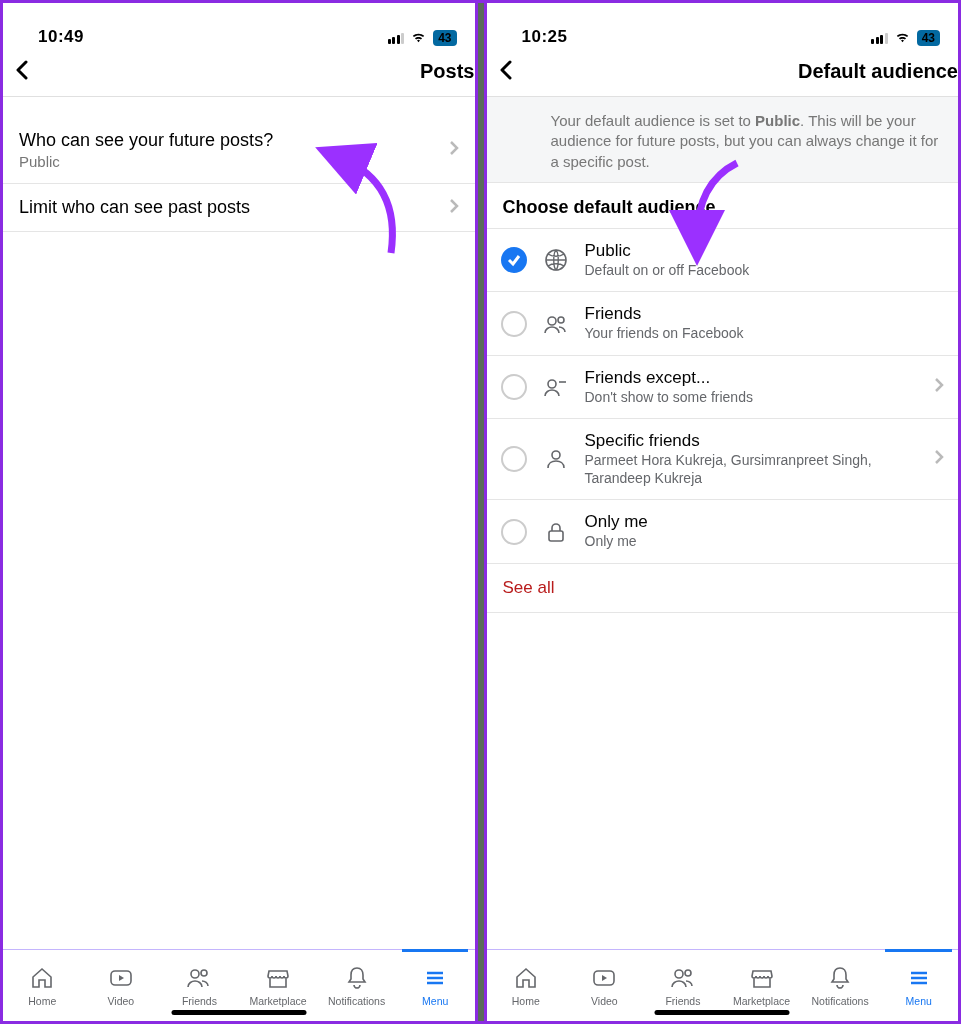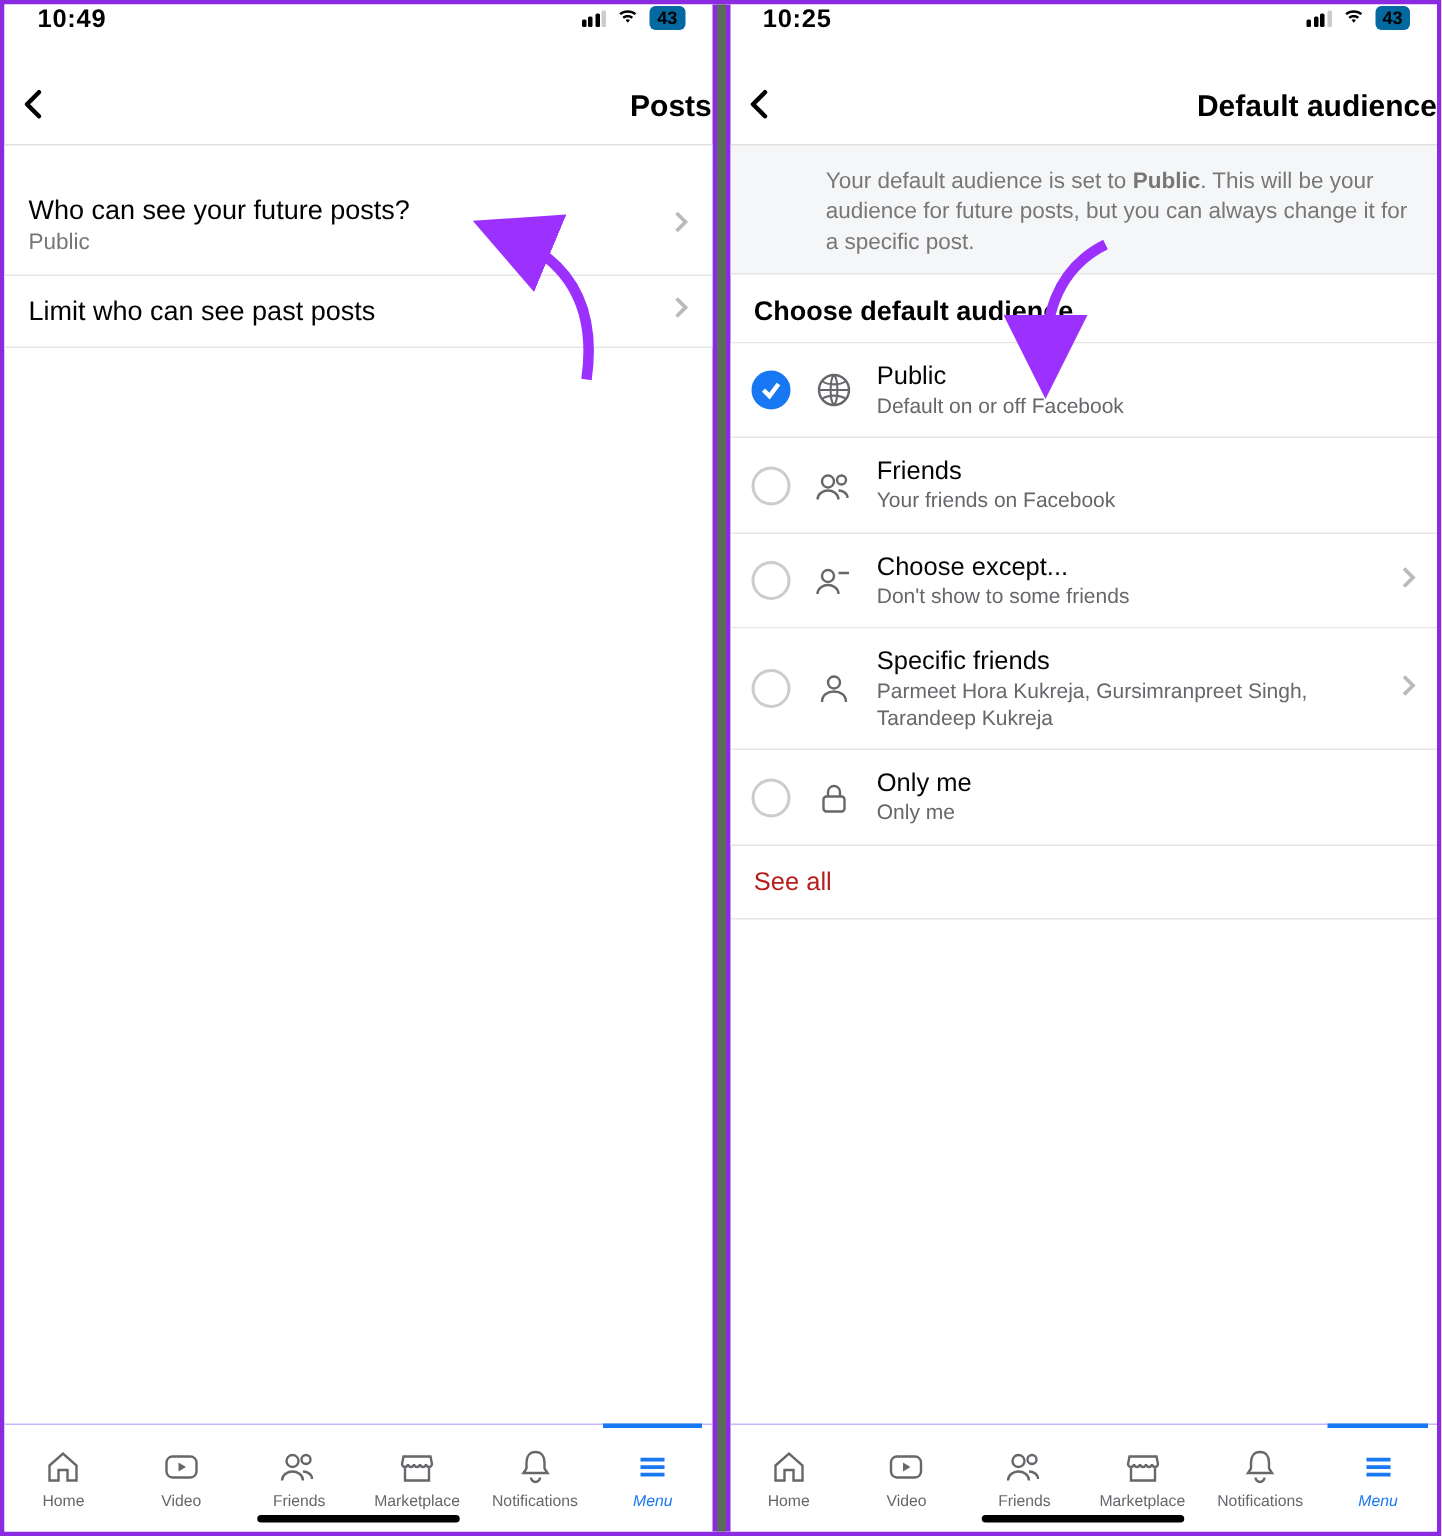--- a/index.html
+++ b/index.html
@@ -1,21 +1,21 @@
 <!DOCTYPE html>
 <html><head>
 <meta charset="utf-8">
 <style>
 *{margin:0;padding:0;box-sizing:border-box;font-family:-apple-system,BlinkMacSystemFont,"Segoe UI",Helvetica,Arial,sans-serif;}
 body{background:#fff;display:flex;justify-content:center;}
 .wrap{display:flex;gap:0;border:3px solid #8a2be2;width:961px;height:1024px;}
 .phone{flex:1;background:#fff;display:flex;flex-direction:column;border-right:3px solid #8a2be2;position:relative;}
 .phone:last-child{border-right:none;border-left:3px solid #8a2be2;}
 .divider-gap{width:6px;background:#5a6b5a;}
-.status-bar{height:44px;display:flex;align-items:flex-start;justify-content:space-between;padding:0 18px 0 22px;}
+.status-bar{height:44px;display:flex;align-items:flex-end;justify-content:space-between;padding:0 18px 0 35px;}
 .status-time{font-weight:600;font-size:17px;letter-spacing:0.5px;}
 .status-right{display:flex;align-items:center;gap:6px;}
 .signal{display:flex;align-items:flex-end;gap:1.5px;}
 .signal span{width:3px;background:#000;border-radius:1px;}
 .signal span:nth-child(1){height:5px;}
 .signal span:nth-child(2){height:7px;}
 .signal span:nth-child(3){height:9px;}
 .signal span:nth-child(4){height:11px;background:#ccc;}
 .wifi svg{width:17px;height:13px;}
 .battery{display:flex;align-items:center;background:#0369a1;border-radius:4px;padding:1px 5px;font-size:12px;font-weight:600;}
@@ -40,21 +40,21 @@
 .radio.checked{background:#1877f2;border-color:#1877f2;display:flex;align-items:center;justify-content:center;}
 .radio.checked svg{width:14px;height:14px;stroke:#fff;stroke-width:3;fill:none;}
 .opt-icon{width:30px;display:flex;align-items:center;justify-content:center;color:#65676b;flex-shrink:0;}
 .opt-icon svg{width:26px;height:26px;}
 .opt-text{flex:1;min-width:0;}
 .opt-title{font-size:17px;font-weight:400;color:#050505;}
 .opt-sub{font-size:14px;color:#65676b;margin-top:1px;line-height:1.25;}
 .see-all{padding:14px 16px;font-size:17px;color:#b91c1c;border-bottom:1px solid #e5e5e5;}
 .tab-bar{height:72px;border-top:1px solid #c4b5fd;display:flex;}
 .tab{flex:1;display:flex;flex-direction:column;align-items:center;justify-content:center;gap:4px;font-size:10.5px;color:#65676b;position:relative;}
-.tab.active{color:#1877f2;font-style:italic;}
+.tab.active{color:#1877f2;}
 .tab.active::before{content:"";position:absolute;top:-1px;left:6px;right:6px;height:2.5px;background:#1877f2;}
 .tab svg{width:26px;height:26px;stroke:#65676b;stroke-width:1.6;fill:none;}
 .tab.active svg{stroke:#1877f2;}
 .home-ind{position:absolute;bottom:6px;left:50%;transform:translateX(-50%);width:135px;height:5px;background:#000;border-radius:3px;}
 .arrow-anno{position:absolute;pointer-events:none;}
 .arrow-anno svg{overflow:visible;}
 </style>
 </head>
 <body>
 
@@ -222,21 +222,21 @@
     <div class="opt">
       <div class="radio"></div>
       <div class="opt-icon">
             <svg viewBox="0 0 26 26" fill="none" stroke="#65676b" stroke-width="1.6">
               <circle cx="9" cy="10" r="4"></circle>
               <path d="M2 22c0-4 4-6 7-6s7 2 7 6"></path>
               <line x1="16" y1="8" x2="23" y2="8"></line>
             </svg>
           </div>
       <div class="opt-text">
-            <div class="opt-title">Choose except...</div>
+            <div class="opt-title">Friends except...</div>
             <div class="opt-sub">Don't show to some friends</div>
           </div>
       <div class="chevron"><svg viewBox="0 0 10 16">
               <path d="M2 2 L8 8 L2 14" fill="none"></path>
             </svg></div>
     </div>
     <div class="opt">
       <div class="radio"></div>
       <div class="opt-icon">
             <svg viewBox="0 0 26 26" fill="none" stroke="#65676b" stroke-width="1.6">

